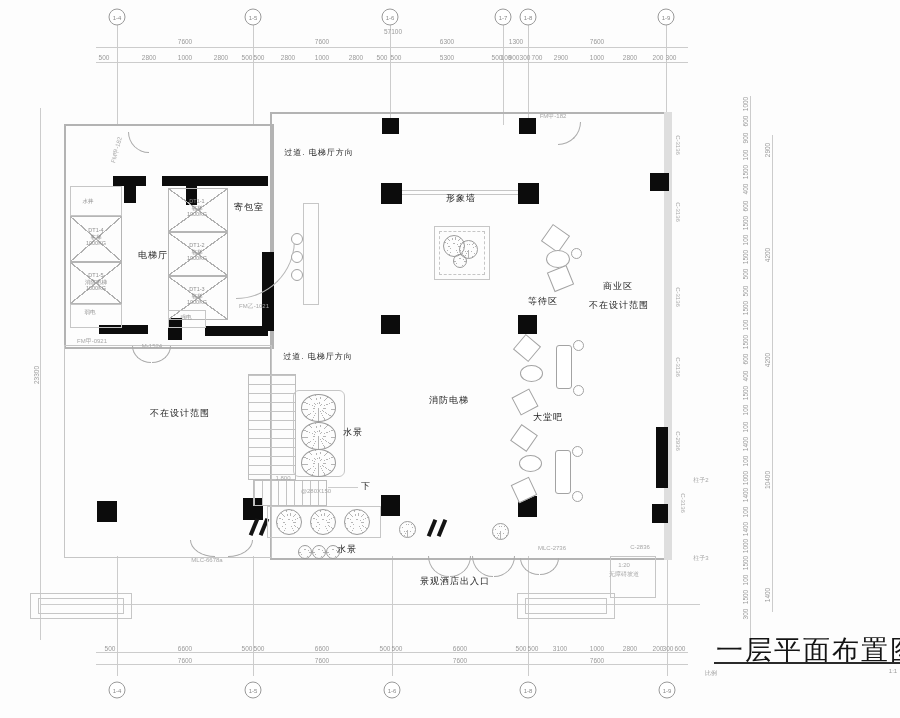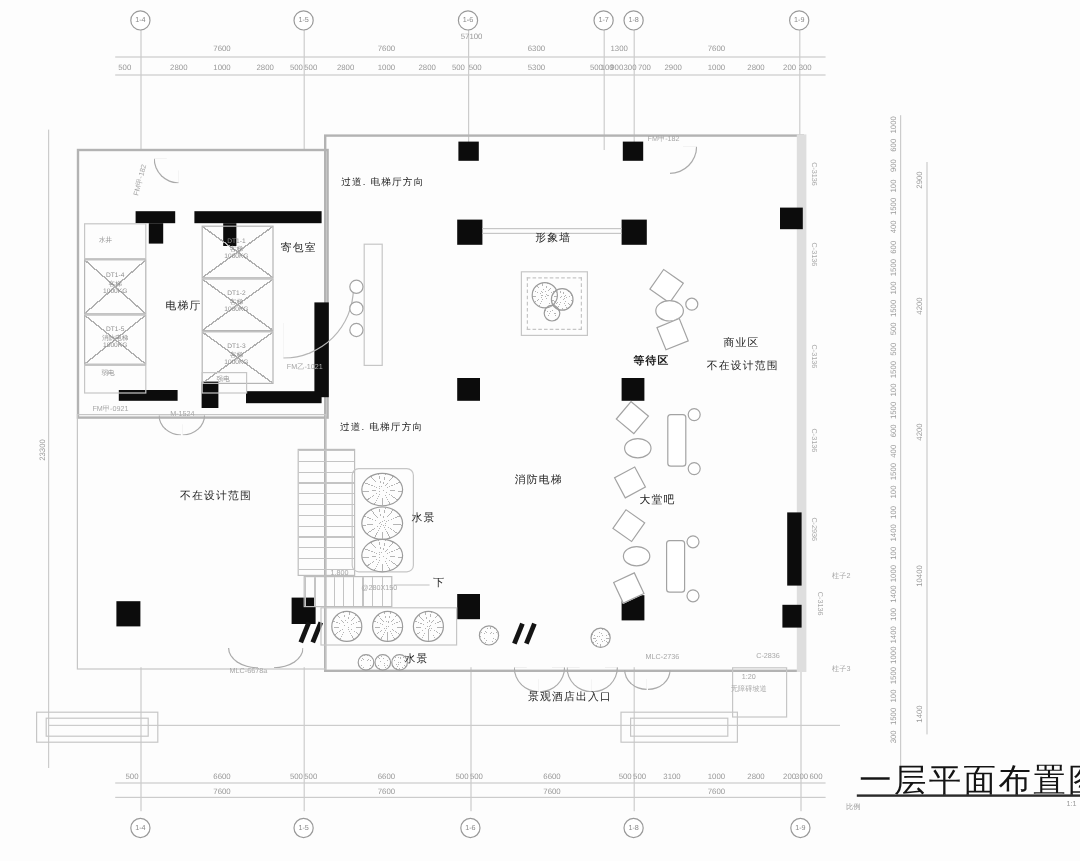--- a/index.html
+++ b/index.html
@@ -258,31 +258,31 @@
       <span class="t dim" style="left: 767px; top: 480px; transform: translate(-50%, -50%) rotate(-90deg);">10400</span>
       <span class="t dim" style="left: 767px; top: 595px; transform: translate(-50%, -50%) rotate(-90deg);">1400</span>
     </div>
 
   <div>
 
   <span class="t room" style="left: 319px; top: 152px; font-size: 8px;">过道. 电梯厅方向</span>
       <span class="t room" style="left: 249px; top: 207px;">寄包室</span>
       <span class="t room" style="left: 153px; top: 255px;">电梯厅</span>
       <span class="t room" style="left: 461px; top: 198px;">形象墙</span>
-      <span class="t room" style="left: 543px; top: 301px; font-weight: bold;">等待区</span>
+      <span class="t room" style="left: 543px; top: 301px;">等待区</span>
       <span class="t room" style="left: 618px; top: 286px;">商业区</span>
       <span class="t room" style="left: 619px; top: 305px;">不在设计范围</span>
       <span class="t room" style="left: 180px; top: 413px;">不在设计范围</span>
       <span class="t room" style="left: 318px; top: 356px; font-size: 8px;">过道. 电梯厅方向</span>
       <span class="t room" style="left: 449px; top: 400px;">消防电梯</span>
       <span class="t room" style="left: 353px; top: 432px;">水景</span>
       <span class="t room" style="left: 548px; top: 417px;">大堂吧</span>
       <span class="t room" style="left: 366px; top: 486px;">下</span>
       <span class="t room" style="left: 347px; top: 549px;">水景</span>
-      <span class="t room" style="left: 455px; top: 581px; margin-left: 20px;">景观酒店出入口</span>
+      <span class="t room" style="left: 455px; top: 581px;">景观酒店出入口</span>
     </div>
 
   <div>
 
   <span class="t code" style="left: 553px; top: 116px;">FM甲-182</span>
       <span class="t code" style="left: 117px; top: 150px; transform: translate(-50%, -50%) rotate(-75deg);">FM甲-182</span>
       <span class="t code" style="left: 92px; top: 341px;">FM甲-0921</span>
       <span class="t code" style="left: 152px; top: 346px;">M-1524</span>
       <span class="t code" style="left: 254px; top: 306px;">FM乙-1021</span>
       <span class="t code" style="left: 207px; top: 560px;">MLC-6678a</span>

